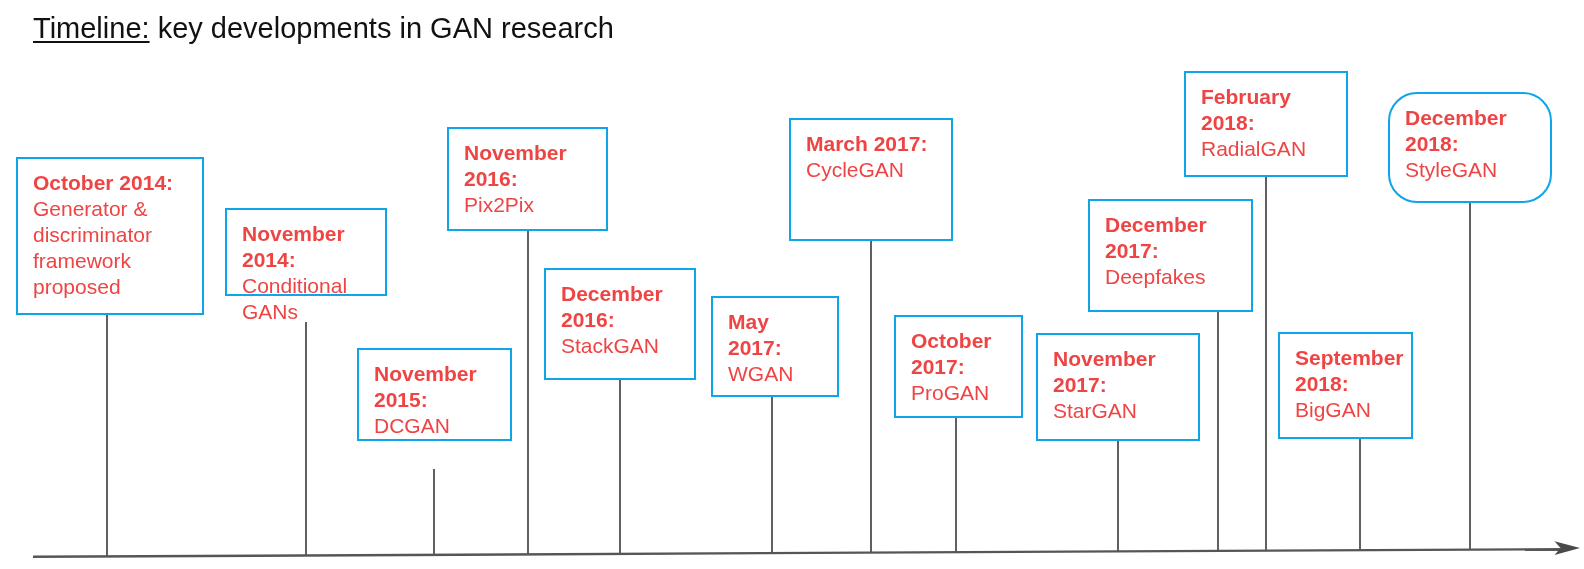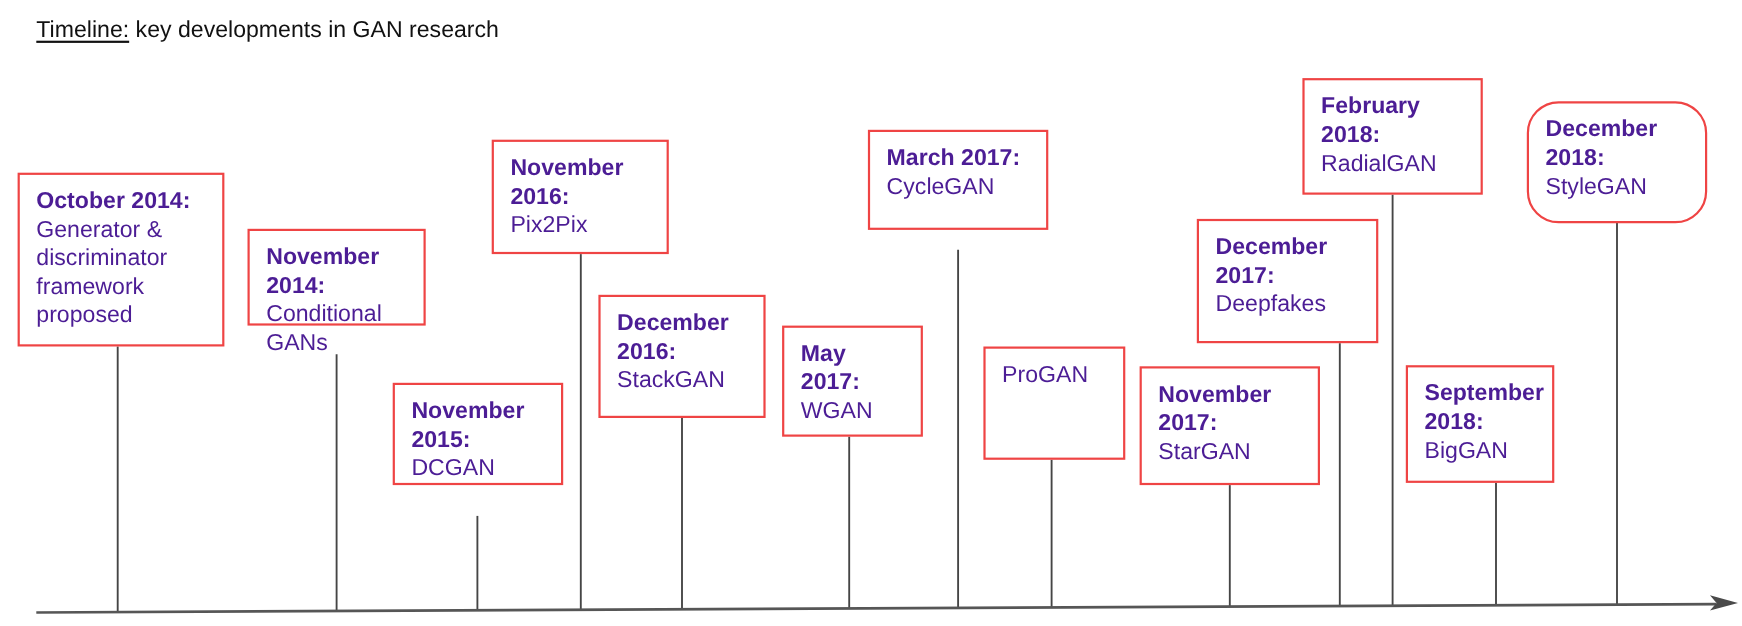--- a/index.html
+++ b/index.html
@@ -12,46 +12,46 @@
     width: 1584px;
     height: 569px;
     background: #ffffff;
     font-family: "Liberation Sans", "DejaVu Sans", sans-serif;
     overflow: hidden;
   }
   .diagram-title {
     position: absolute;
     left: 33px;
     top: 9px;
-    font-size: 21px;
+    font-size: 29px;
     line-height: 38px;
     color: #111111;
     white-space: nowrap;
   }
   .diagram-title .kw {
     text-decoration: underline;
     text-underline-offset: 3px;
   }
   svg.lines-layer {
     position: absolute;
     left: 0;
     top: 0;
     width: 1584px;
     height: 569px;
     z-index: 0;
   }
   .event-box {
     position: absolute;
     box-sizing: border-box;
     background: #ffffff;
-    border: 2px solid #ef4444;
+    border: 2px solid #0ea5e9;
     padding: 11px 14px 8px 15px;
     font-size: 21px;
     line-height: 26px;
-    color: #4c1d95;
+    color: #ef4444;
     z-index: 1;
   }
   .event-date {
     font-weight: bold;
   }
   .event-label {
     font-weight: normal;
   }
 </style>
 </head>
@@ -108,26 +108,27 @@
     <div class="event-box" style="left: 544px; top: 268px; width: 152px; height: 112px;">
       <div class="event-date">December 2016:</div>
       <div class="event-label">StackGAN</div>
     </div>
 
     <div class="event-box" style="left: 711px; top: 296px; width: 128px; height: 101px;">
       <div class="event-date">May 2017:</div>
       <div class="event-label">WGAN</div>
     </div>
 
-    <div class="event-box" style="left: 789px; top: 118px; width: 164px; height: 91px;">
+    <div class="event-box" style="left: 789px; top: 118px; width: 164px; height: 123px;">
       <div class="event-date">March 2017:</div>
       <div class="event-label">CycleGAN</div>
     </div>
 
     <div class="event-box" style="left: 894px; top: 315px; width: 129px; height: 103px;">
+      <div class="event-date">October 2017:</div>
       <div class="event-label">ProGAN</div>
     </div>
 
     <div class="event-box" style="left: 1036px; top: 333px; width: 164px; height: 108px;">
       <div class="event-date">November 2017:</div>
       <div class="event-label">StarGAN</div>
     </div>
 
     <div class="event-box" style="left: 1088px; top: 199px; width: 165px; height: 113px;">
       <div class="event-date">December 2017:</div>

